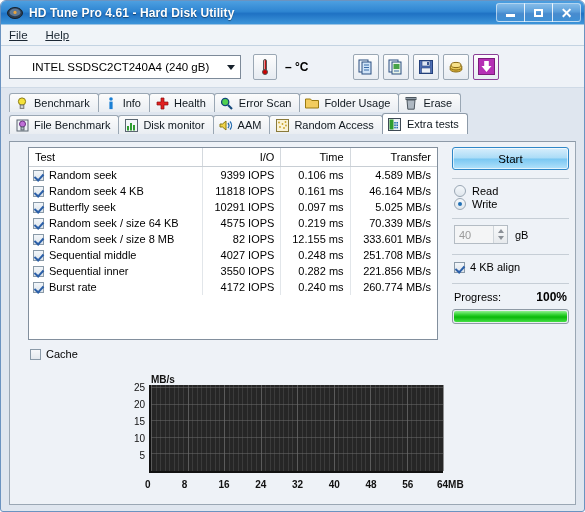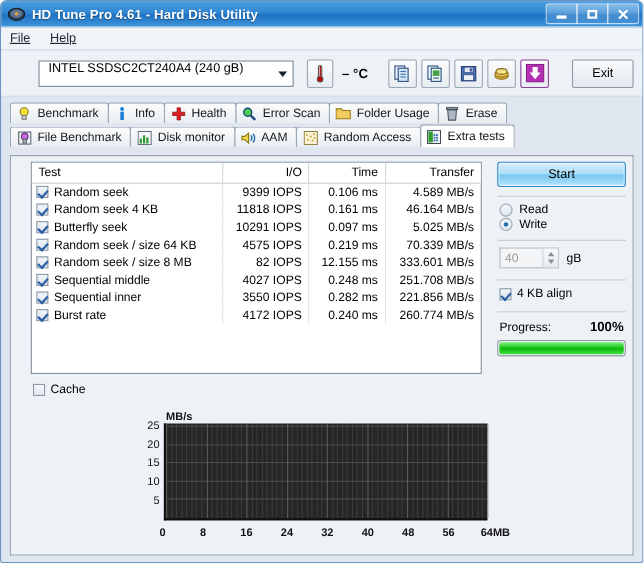--- a/index.html
+++ b/index.html
@@ -75,26 +75,25 @@
     background: #eef2f7;
     display: flex; align-items: center;
     padding: 0 8px;
     border-bottom: 1px solid #cfdae6;
     position: relative;
   }
   .drive-select {
     width: 232px; height: 24px;
     background: #fff;
     border: 1px solid #7d8a99;
-    display: flex; 
-    padding: 0 4px 0 8px;
+    display: flex; align-items: center;
+    padding: 0 4px 0 22px;
     font-size: 11.5px;
     color: #000;
     position: relative;
-    margin-left: 26px;
   }
   .drive-select .caret {
     position: absolute; right: 5px; top: 50%; margin-top: -2px;
     width: 0; height: 0;
     border-left: 4px solid transparent;
     border-right: 4px solid transparent;
     border-top: 5px solid #17212b;
   }
   .temp-btn {
     width: 24px; height: 26px;
@@ -359,23 +358,20 @@
         </svg>
       </div>
       <div class="tbtn" style="border-color:#8a3f96;">
         <svg width="17" height="17" viewBox="0 0 17 17">
           <rect x="0.5" y="0.5" width="16" height="16" fill="#b52fb5" stroke="#7a1c7a"></rect>
           <polygon points="8.5,14 3.5,8 6.2,8 6.2,3 10.8,3 10.8,8 13.5,8" fill="#ffffff"></polygon>
         </svg>
       </div>
     </div>
 
-    <div class="exit-btn">
-      <span>Exit</span>
-    </div>
   </div>
 
   <div class="tabwrap">
     <div class="tabrow">
       <div class="tab">
         <span class="ticon">
           <svg width="12" height="13" viewBox="0 0 12 13">
               <circle cx="6" cy="4.5" r="3.6" fill="#f5e23a" stroke="#8a7a12"></circle>
               <rect x="4.2" y="8" width="3.6" height="3.4" fill="#cfd4d9" stroke="#777"></rect>
             </svg>

